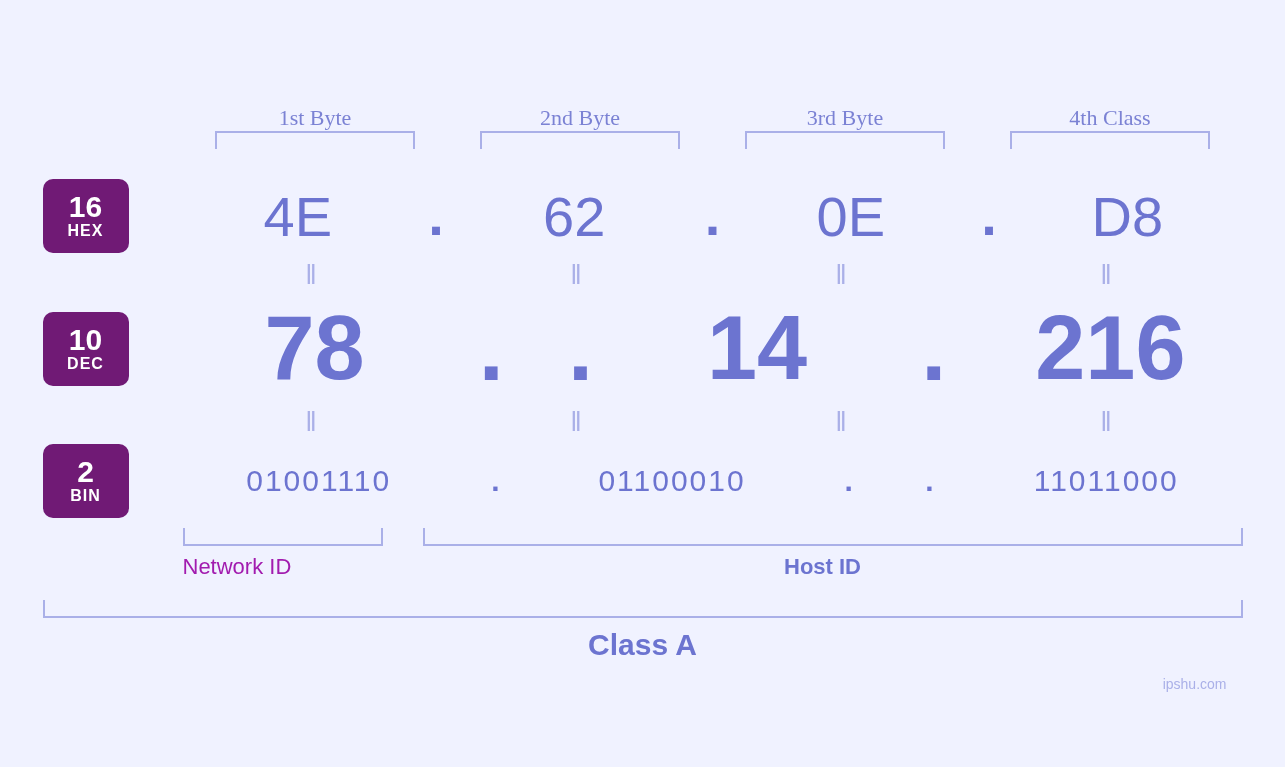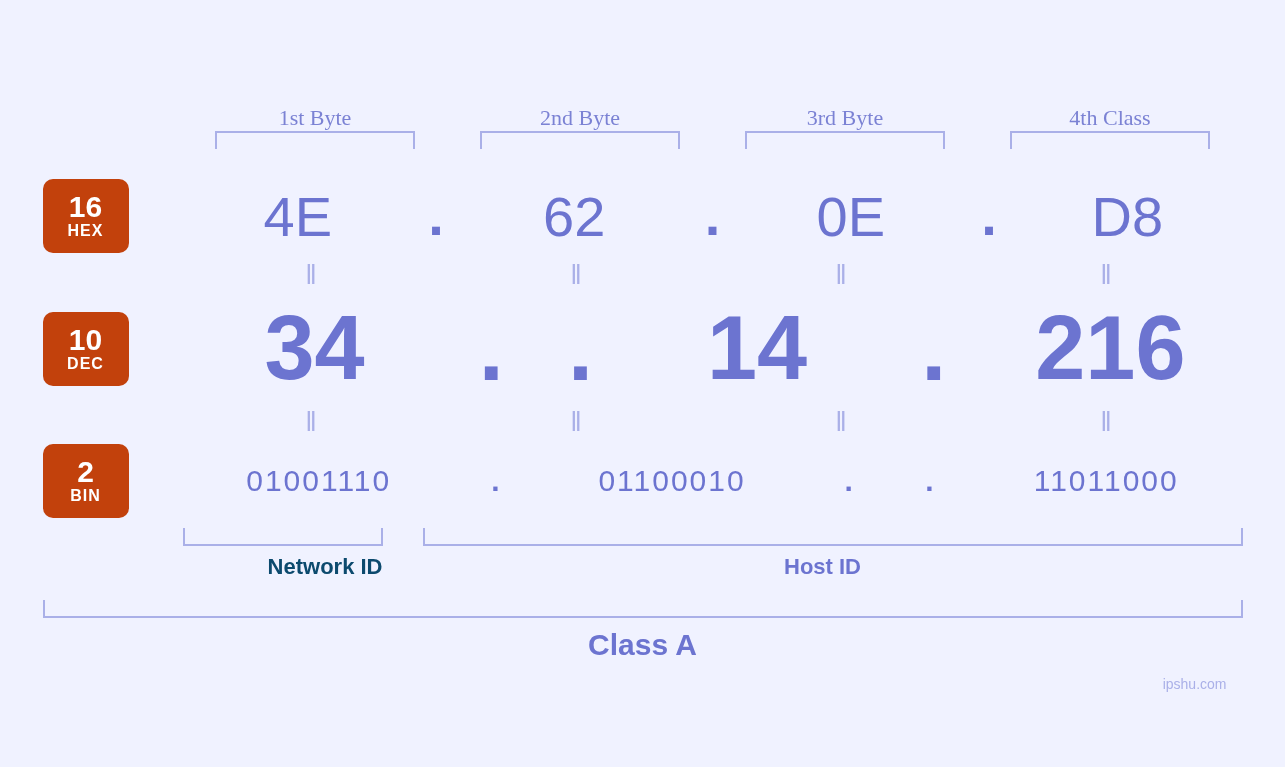--- a/index.html
+++ b/index.html
@@ -54,21 +54,21 @@
 
     .data-row {
       display: flex;
       align-items: center;
       padding-left: 0;
     }
 
     .base-badge {
       width: 86px;
       height: 74px;
-      background-color: #c2410c;
+      background-color: #701a75;
       border-radius: 10px;
       display: flex;
       flex-direction: column;
       align-items: center;
       justify-content: center;
       color: white;
       flex-shrink: 0;
     }
 
     .badge-number {
@@ -162,24 +162,24 @@
       width: 650px;
       height: 18px;
       border-bottom: 2px solid #aab0e8;
       border-left: 2px solid #aab0e8;
       border-right: 2px solid #aab0e8;
       margin-left: 20px;
     }
 
     .network-label-cell {
       width: 200px;
-      text-align: right;
-      color: #0c4a6e;
+      text-align: left;
+      color: #a21caf;
       font-size: 22px;
-      font-weight: bold;
+      font-weight: normal;
     }
 
     .host-label-cell {
       width: 650px;
       text-align: center;
       color: #6c74d0;
       font-size: 22px;
       font-weight: bold;
       margin-left: 20px;
     }
@@ -256,21 +256,21 @@
     <div class="equals-cell">‖</div>
     <div class="equals-cell">‖</div>
   </div>
 
   <div class="data-row">
     <div class="base-badge">
       <span class="badge-number">10</span>
       <span class="badge-label">DEC</span>
     </div>
     <div class="values-row">
-      <div class="byte-value dec">34</div>
+      <div class="byte-value dec">78</div>
       <div class="dot-separator">.</div>
       <div class="dot-separator">.</div>
       <div class="byte-value dec">14</div>
       <div class="dot-separator">.</div>
       <div class="byte-value dec">216</div>
     </div>
   </div>
 
   <div class="equals-row">
     <div class="equals-cell">‖</div>

